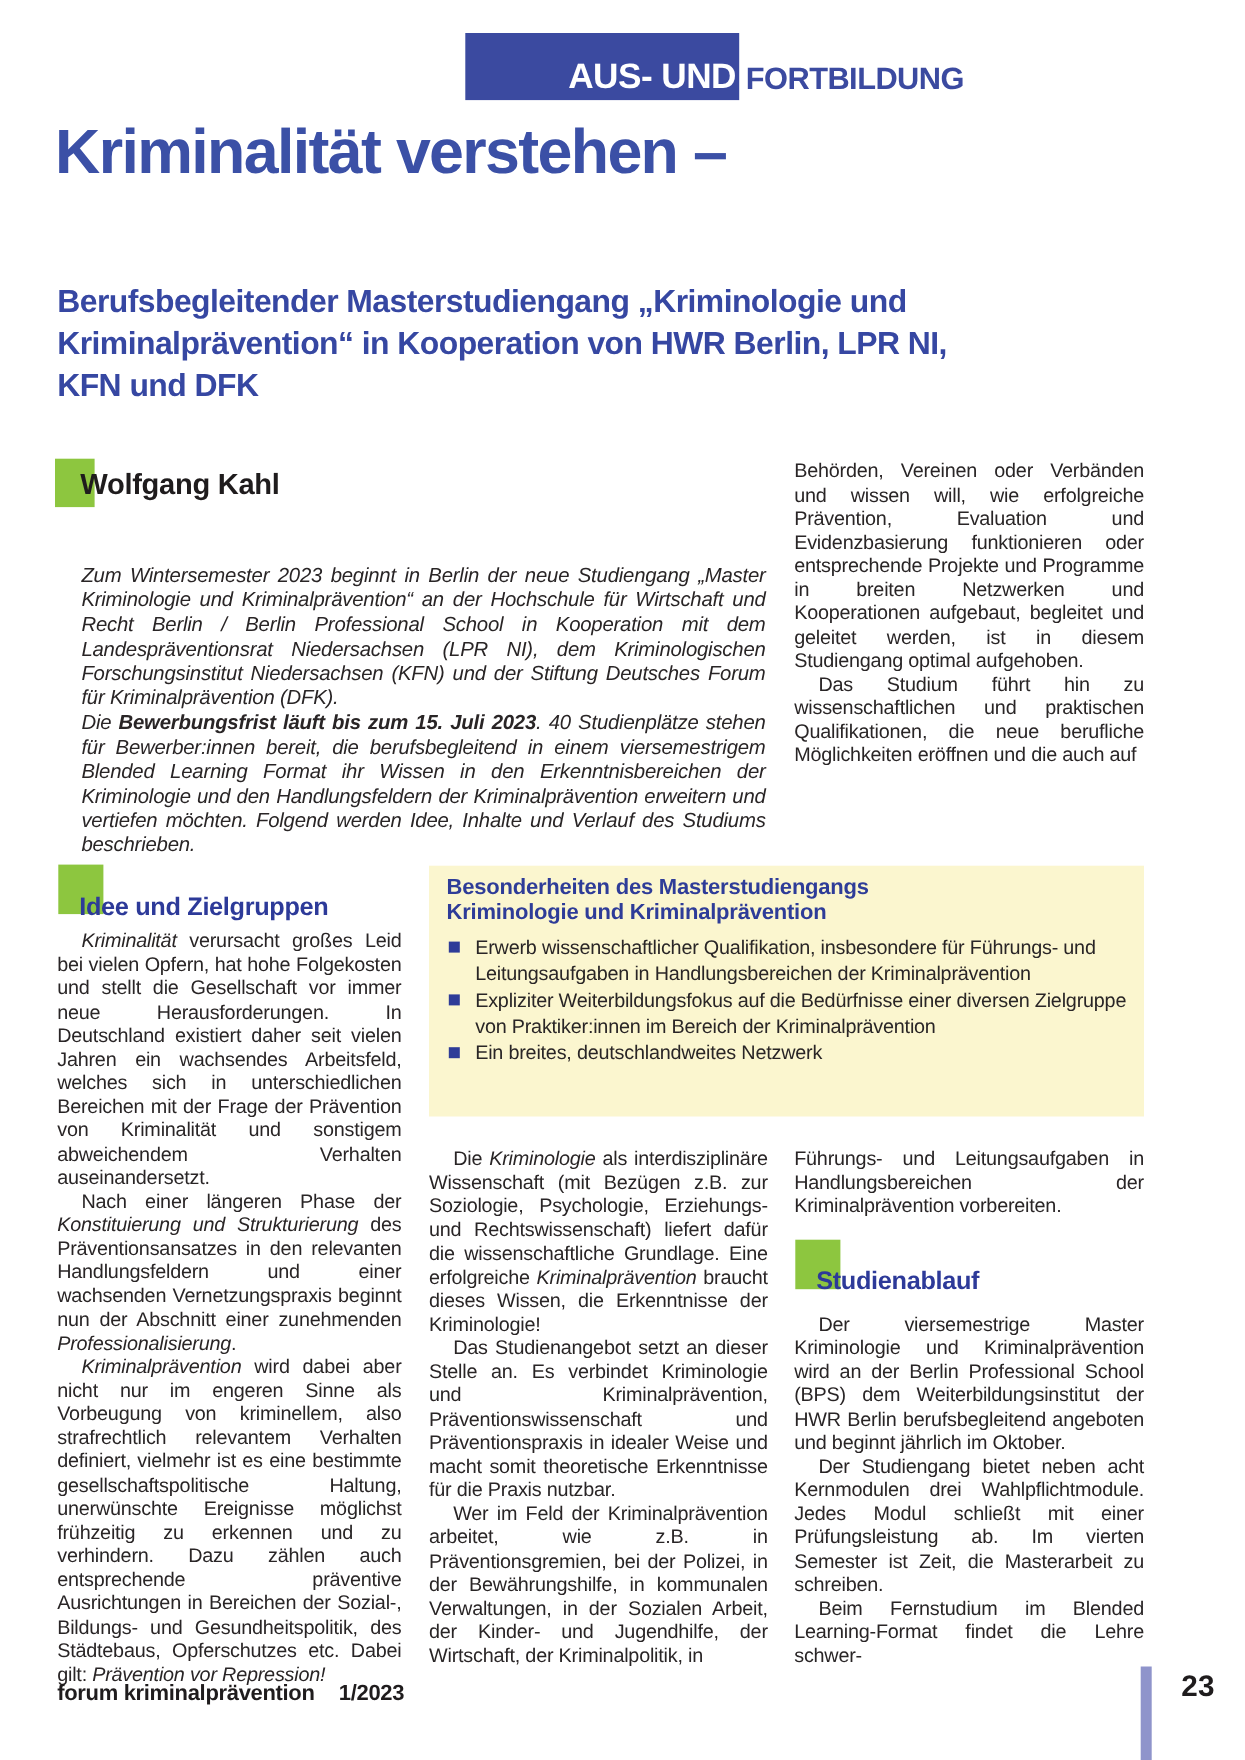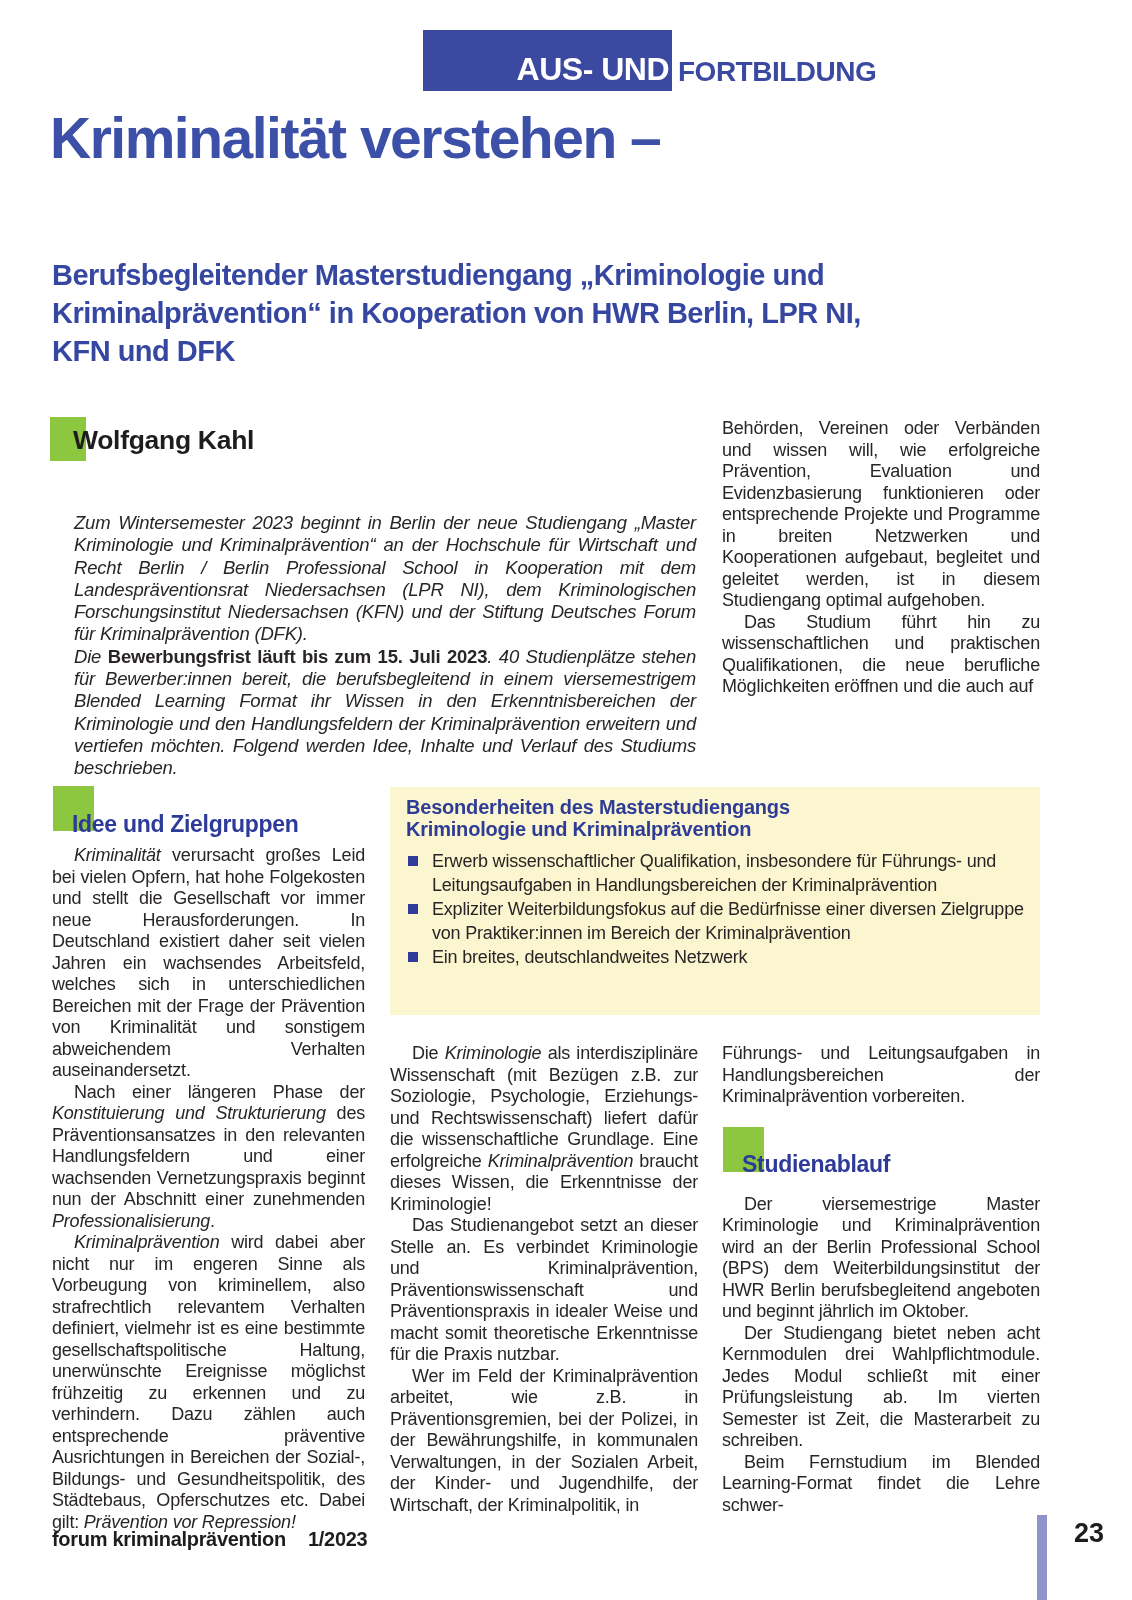--- a/index.html
+++ b/index.html
@@ -65,21 +65,21 @@
   .ib-title{color:#2e3c98;font-weight:bold;font-size:20px;line-height:22px;letter-spacing:-0.2px;}
   .infobox ul{list-style:none;margin:9px 0 0 0;padding:0;}
   .infobox li{
     position:relative;padding-left:26px;margin:0;
     font-size:18px;line-height:24px;letter-spacing:-0.2px;text-align:left;
   }
   .infobox .sq{position:absolute;left:2px;top:7px;width:10px;height:10px;background:#2e3c98;}
   
   .s-n{}
   .s-i{font-style:italic;}
-  .s-bi{font-weight:bold;}
+  .s-bi{font-weight:bold;font-style:italic;}
   
   .footer-left{position:absolute;left:52px;top:1528px;font-size:20px;font-weight:bold;color:#1f1c1d;letter-spacing:-0.3px;}
   .footer-left .journal{display:inline-block;width:256px;}
   .edge-bar{position:absolute;left:1037px;top:1515px;width:10px;height:85px;background:#8f94cb;}
   .page-num{position:absolute;left:1066px;top:1518px;width:46px;text-align:center;font-size:27px;font-weight:bold;color:#1f1c1d;}
 </style>
 </head>
 <body>
 
 <div class="page">

